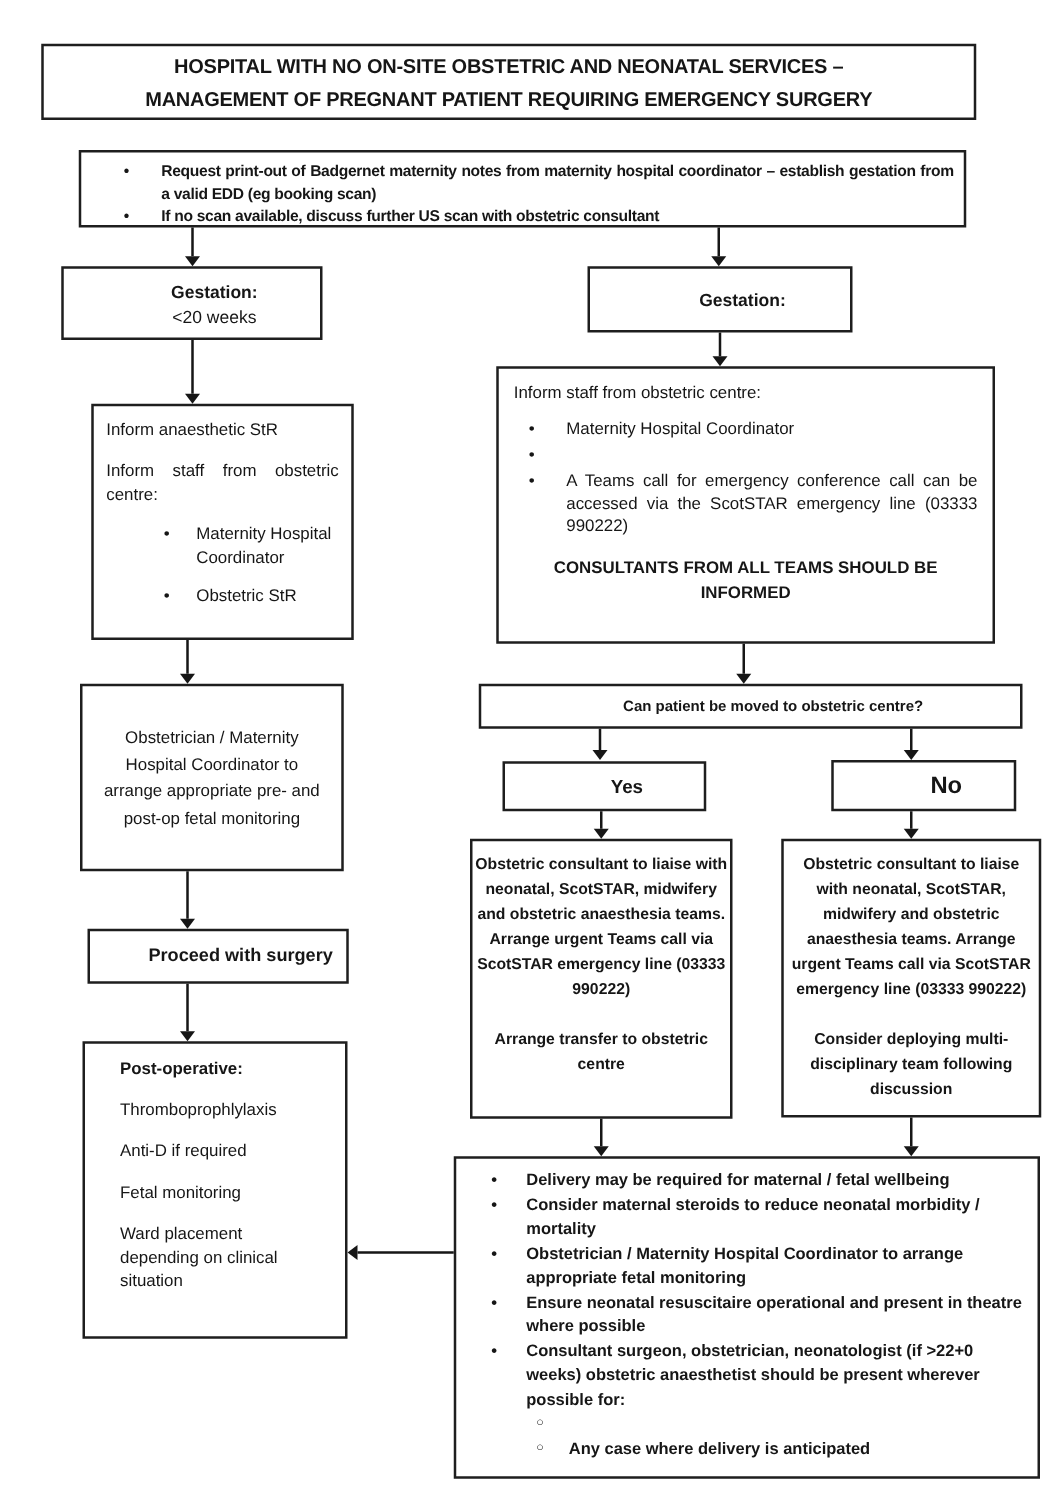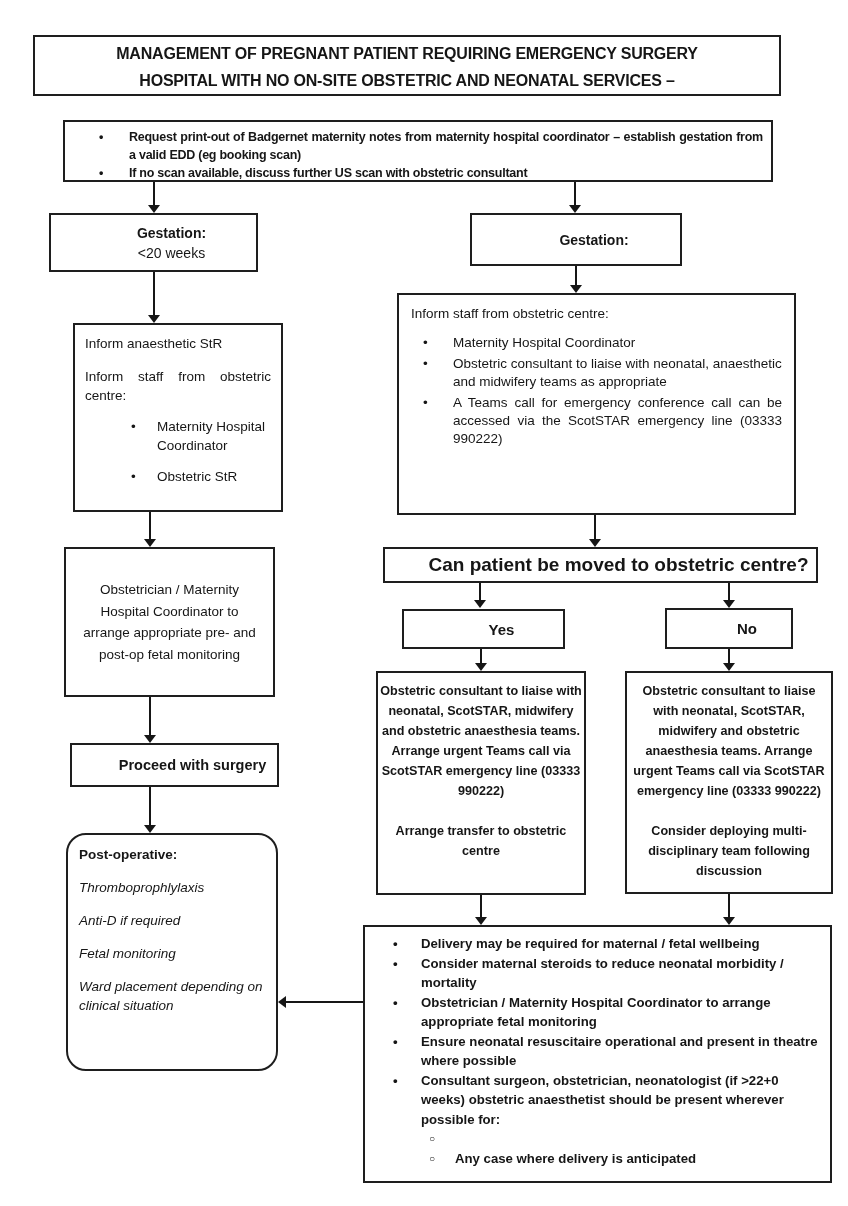--- a/index.html
+++ b/index.html
@@ -40,34 +40,34 @@
   #inform-right{left:397px;top:293px;width:399px;height:222px;font-size:13.5px;padding:9px 12px;line-height:19px;}
   #inform-right ul.blist{margin-top:11px;}
   #inform-right ul.blist li{margin-bottom:3px;}
   #inform-right .mk{flex:0 0 30px;margin-left:6px;}
   #inform-right .note{font-weight:700;text-align:center;margin-top:14px;line-height:20px;padding:0 30px;}
 
   
   #monitoring-box{left:64px;top:547px;width:211px;height:150px;font-size:13.5px;line-height:21.5px;padding:0 10px;}
 
   
-  #question-box{left:383px;top:547px;width:435px;height:36px;font-size:19px;font-weight:700;}
+  #question-box{left:383px;top:547px;width:435px;height:36px;font-size:12px;font-weight:700;}
   #yes-box{left:402px;top:609px;width:163px;height:40px;font-size:15px;font-weight:700;}
-  #no-box{left:665px;top:608px;width:128px;height:41px;font-size:15px;font-weight:700;text-align:center;}
+  #no-box{left:665px;top:608px;width:148px;height:41px;font-size:19px;font-weight:700;text-align:center;}
 
   
   .branch-content{font-size:12.6px;font-weight:700;line-height:20px;text-align:center;padding:8px 2px;}
   #yes-content{left:376px;top:671px;width:210px;height:224px;}
   #no-content{left:625px;top:671px;width:208px;height:223px;}
   .branch-content .p2{margin-top:20px;}
 
   
   #proceed-box{left:70px;top:743px;width:209px;height:44px;font-size:14.5px;font-weight:700;}
-  #postop-box{left:66px;top:833px;width:212px;height:238px;font-size:13.5px;padding:10px 11px;line-height:19px;border-radius:20px;}
-  #postop-box .item{margin-top:14px;font-style:italic;}
+  #postop-box{left:66px;top:833px;width:212px;height:238px;font-size:13.5px;padding:10px 28px;line-height:19px;}
+  #postop-box .item{margin-top:14px;}
   #postop-box .item:first-of-type{margin-top:15px;}
 
   
   #delivery-box{left:363px;top:925px;width:469px;height:258px;font-size:13.2px;font-weight:700;padding:7px 8px;}
   #delivery-box ul.blist li{line-height:19.5px;}
   #delivery-box .mk{flex:0 0 28px;margin-left:14px;}
   #delivery-box .bt{text-align:left;}
   ul.sublist{list-style:none;margin:0;padding:0;}
   ul.sublist li{display:flex;line-height:19.5px;}
   .smk{flex:0 0 26px;margin-left:56px;font-size:10px;line-height:19.5px;}
@@ -79,22 +79,22 @@
   .harr{position:absolute;height:2px;background:#161616;}
   .harr i{position:absolute;top:-5px;left:-8px;display:block;width:0;height:0;
     border-top:6px solid transparent;border-bottom:6px solid transparent;border-right:8px solid #161616;}
 </style>
 </head>
 <body>
 
 <div id="canvas">
 
   <div class="box" id="title-box">
+    <div>HOSPITAL WITH NO ON-SITE OBSTETRIC AND NEONATAL SERVICES –</div>
     <div>MANAGEMENT OF PREGNANT PATIENT REQUIRING EMERGENCY SURGERY</div>
-    <div>HOSPITAL WITH NO ON-SITE OBSTETRIC AND NEONATAL SERVICES –</div>
   </div>
 
   <div class="box" id="intro-box">
     <ul class="blist">
       <li>
         <span class="mk">•</span>
         <span class="bt">Request print-out of Badgernet maternity notes from maternity hospital coordinator – establish gestation from a valid EDD (eg booking scan)</span>
       </li>
       <li>
         <span class="mk">•</span>
@@ -128,27 +128,27 @@
 
   <div class="box" id="inform-right">
     <div>Inform staff from obstetric centre:</div>
     <ul class="blist">
       <li>
         <span class="mk">•</span>
         <span class="bt noj">Maternity Hospital Coordinator</span>
       </li>
       <li>
         <span class="mk">•</span>
-        <span class="bt noj">Obstetric consultant to liaise with neonatal, anaesthetic and midwifery teams as appropriate</span>
       </li>
       <li>
         <span class="mk">•</span>
         <span class="bt">A Teams call for emergency conference call can be accessed via the ScotSTAR emergency line (03333 990222)</span>
       </li>
     </ul>
+    <div class="note">CONSULTANTS FROM ALL TEAMS SHOULD BE INFORMED</div>
   </div>
 
   <div class="box center" id="monitoring-box">
     <div>Obstetrician / Maternity Hospital Coordinator to arrange appropriate pre- and post-op fetal monitoring</div>
   </div>
 
   <div class="box center" id="question-box">
     <div>Can patient be moved to obstetric centre?</div>
   </div>
   <div class="box center" id="yes-box">

